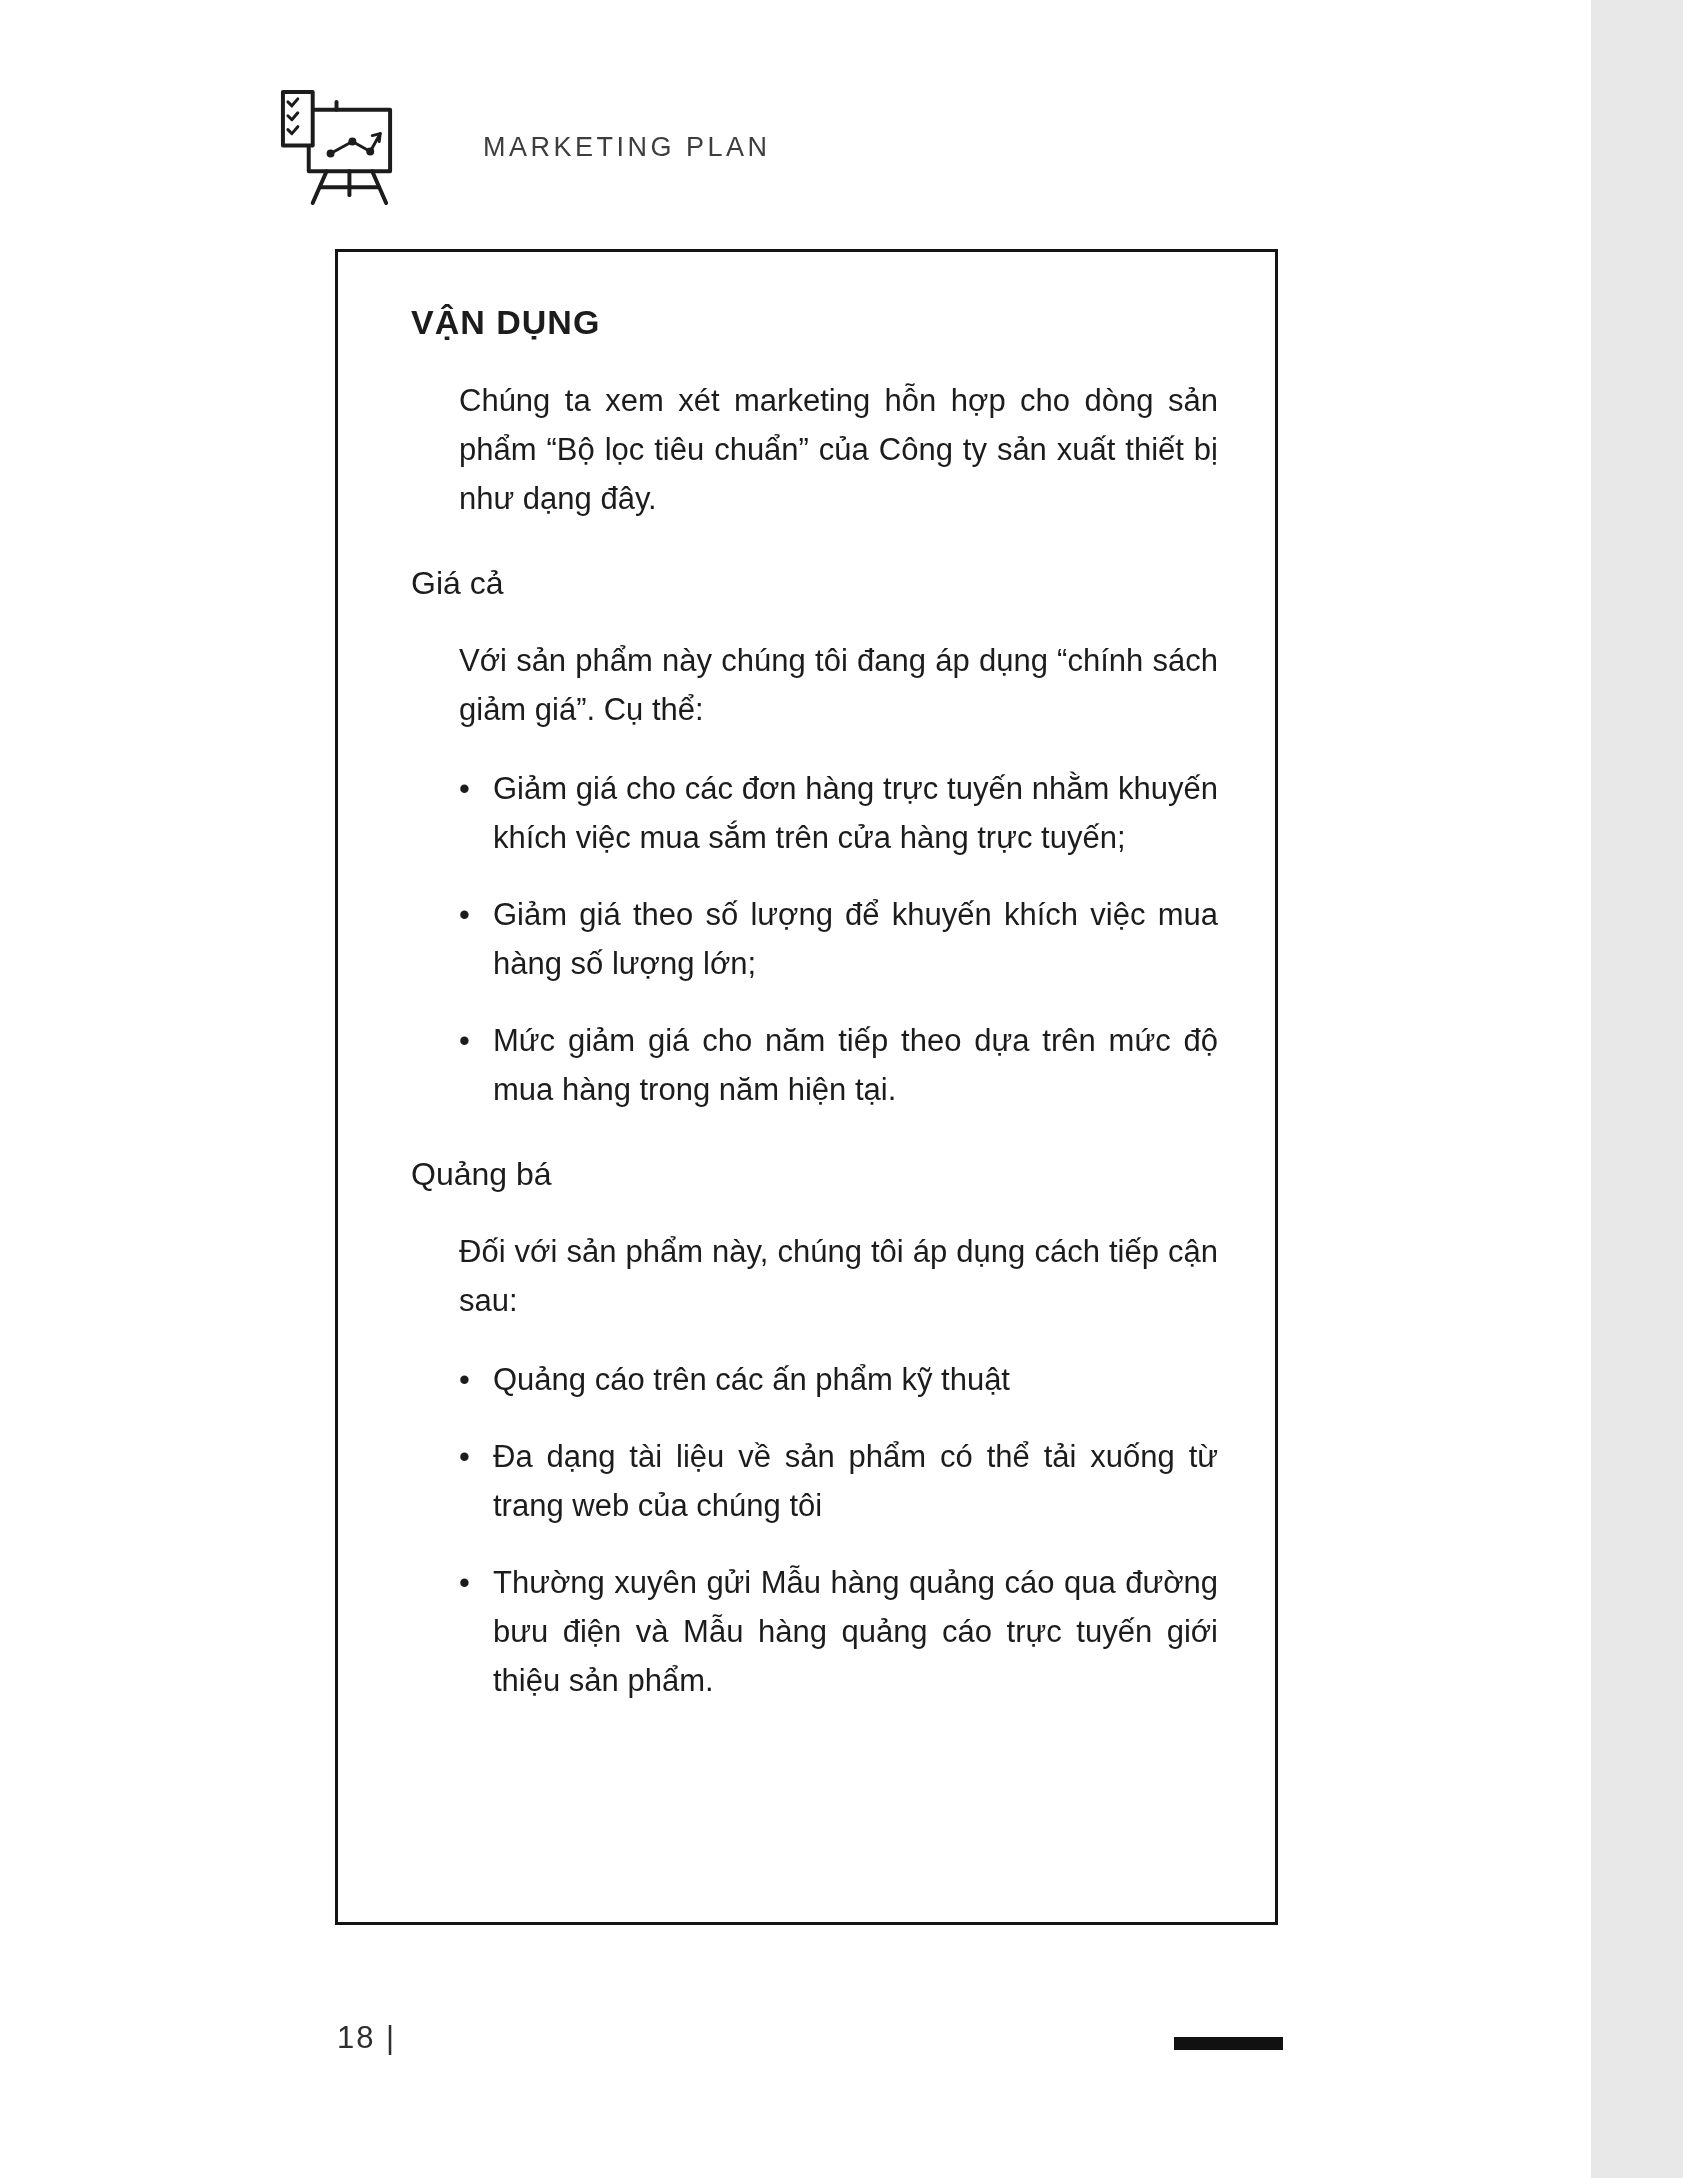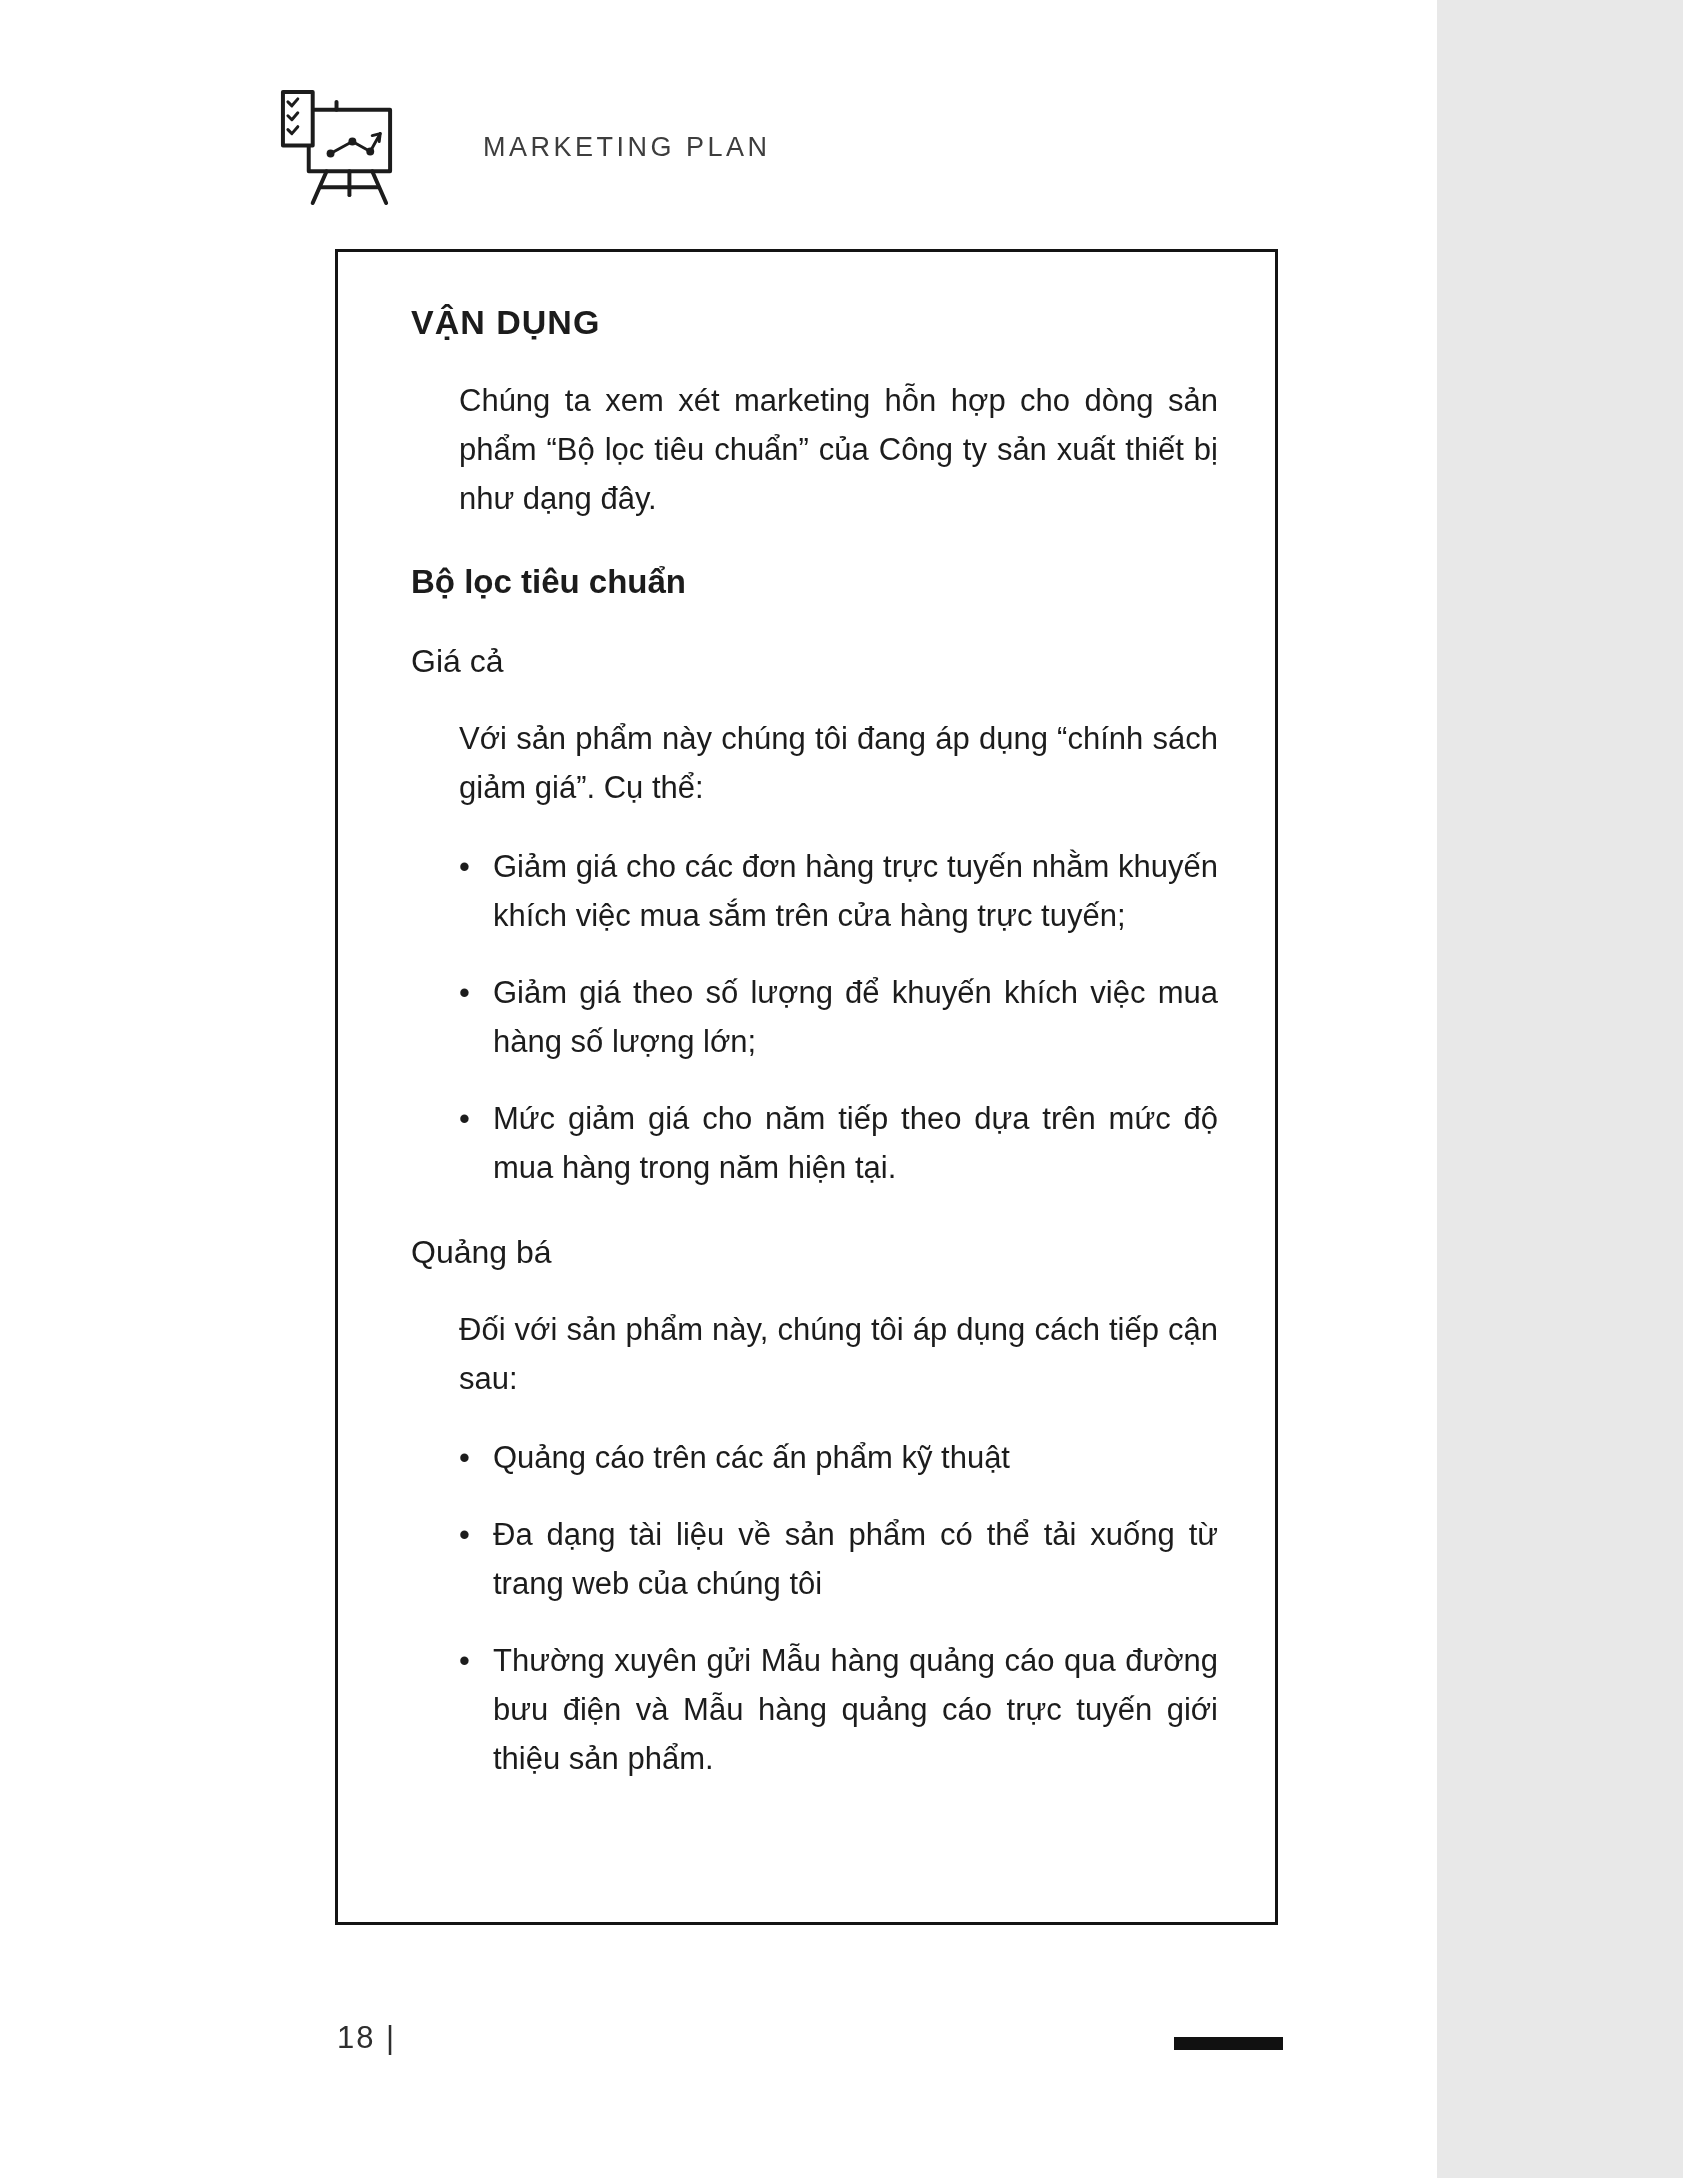--- a/index.html
+++ b/index.html
@@ -1,18 +1,18 @@
 <!DOCTYPE html>
 <html><head>
 <meta charset="utf-8">
 <style>
   html, body { margin: 0; padding: 0; background: #e8e8e8; }
   .page {
     position: relative;
-    width: 1437px;
+    width: 1591px;
     height: 2178px;
     background: #ffffff;
     font-family: "Liberation Sans", sans-serif;
     color: #1c1c1c;
     overflow: hidden;
   }
 
   
   .page-header {
     position: absolute;
@@ -132,21 +132,20 @@
     </span>
     <span class="header-title">MARKETING PLAN</span>
   </header>
 
   <section class="callout-box">
 
     <h2 class="box-heading">VẬN DỤNG</h2>
 
     <p class="para">Chúng ta xem xét marketing hỗn hợp cho dòng sản phẩm “Bộ lọc tiêu chuẩn” của Công ty sản xuất thiết bị như dạng đây.</p>
 
-    <h3 class="product-heading">Bộ lọc tiêu chuẩn</h3>
 
     <h4 class="sub-heading">Giá cả</h4>
 
     <p class="para">Với sản phẩm này chúng tôi đang áp dụng “chính sách giảm giá”. Cụ thể:</p>
 
     <div class="bullet-list">
       <div class="bullet">
         <span class="marker">•</span>
         <span class="bullet-text">Giảm giá cho các đơn hàng trực tuyến nhằm khuyến khích việc mua sắm trên cửa hàng trực tuyến;</span>
       </div>

